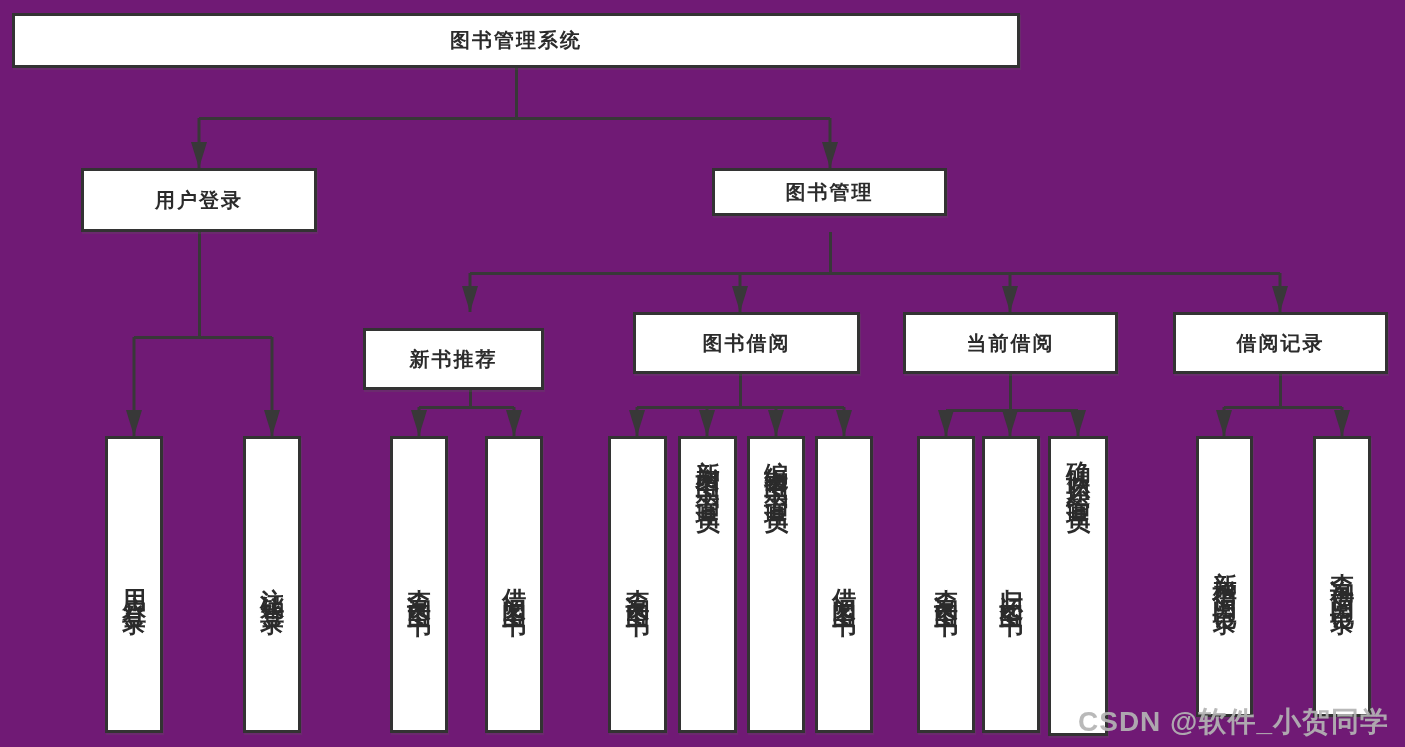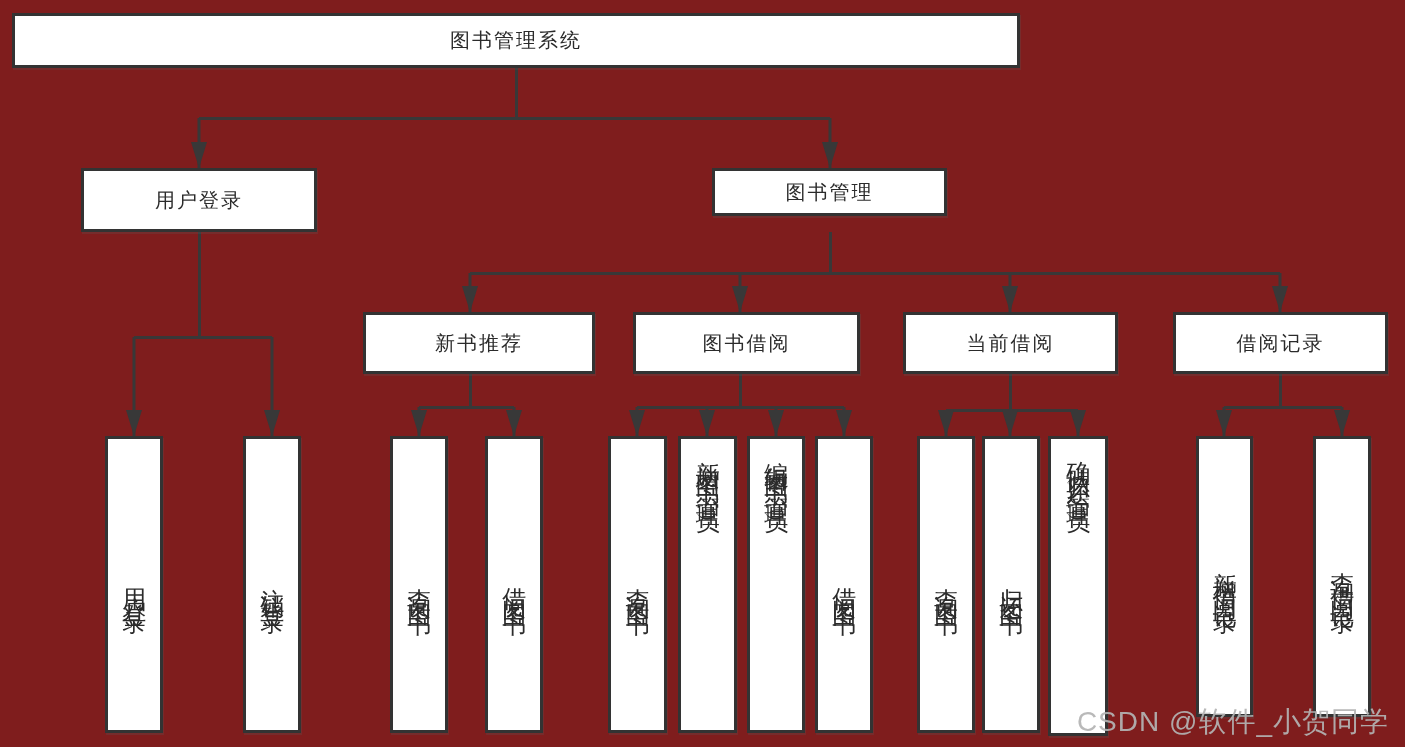--- a/index.html
+++ b/index.html
@@ -1,20 +1,20 @@
 <!DOCTYPE html>
 <html><head>
 <meta charset="utf-8">
 <style>
   html,body{margin:0;padding:0;background:#ffffff;}
   body{
     width:1405px;height:747px;position:relative;overflow:hidden;
     font-family:"Liberation Sans","DejaVu Sans",sans-serif;
   }
-  .stage{position:absolute;left:0;top:0;width:1405px;height:747px;background:#7f1d1d;}
+  .stage{position:absolute;left:0;top:0;width:1405px;height:747px;background:#701a75;font-weight:bold;}
   svg.wires{position:absolute;left:0;top:0;}
   .box{
     position:absolute;box-sizing:border-box;background:#ffffff;
     border:3px solid #333333;color:#2b2b2b;
     display:flex;align-items:center;justify-content:center;
     box-shadow:1px 2px 0 rgba(90,90,90,0.25);
   }
   .hbox .label{font-size:20px;letter-spacing:2px;white-space:nowrap;}
   .leaf{justify-content:center;align-items:center;}
   .leaf .label{
@@ -88,21 +88,21 @@
     <span class="label">图书管理系统</span>
   </div>
 
   <div class="box hbox" style="left:81px;top:168px;width:236px;height:64px">
     <span class="label">用户登录</span>
   </div>
   <div class="box hbox" style="left:712px;top:168px;width:235px;height:48px">
     <span class="label">图书管理</span>
   </div>
 
-  <div class="box hbox" style="left:363px;top:312px;width:232px;height:62px">
+  <div class="box hbox" style="left:363px;top:328px;width:181px;height:62px">
     <span class="label">新书推荐</span>
   </div>
   <div class="box hbox" style="left:633px;top:312px;width:227px;height:62px">
     <span class="label">图书借阅</span>
   </div>
   <div class="box hbox" style="left:903px;top:312px;width:215px;height:62px">
     <span class="label">当前借阅</span>
   </div>
   <div class="box hbox" style="left:1173px;top:312px;width:215px;height:62px">
     <span class="label">借阅记录</span>

